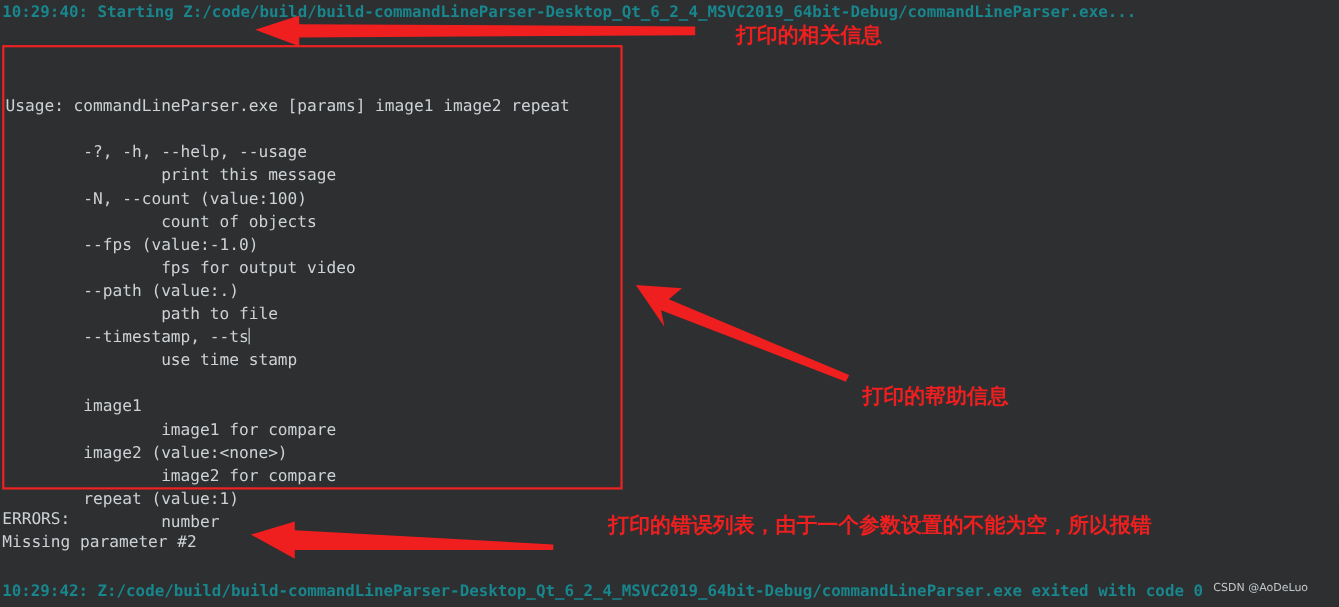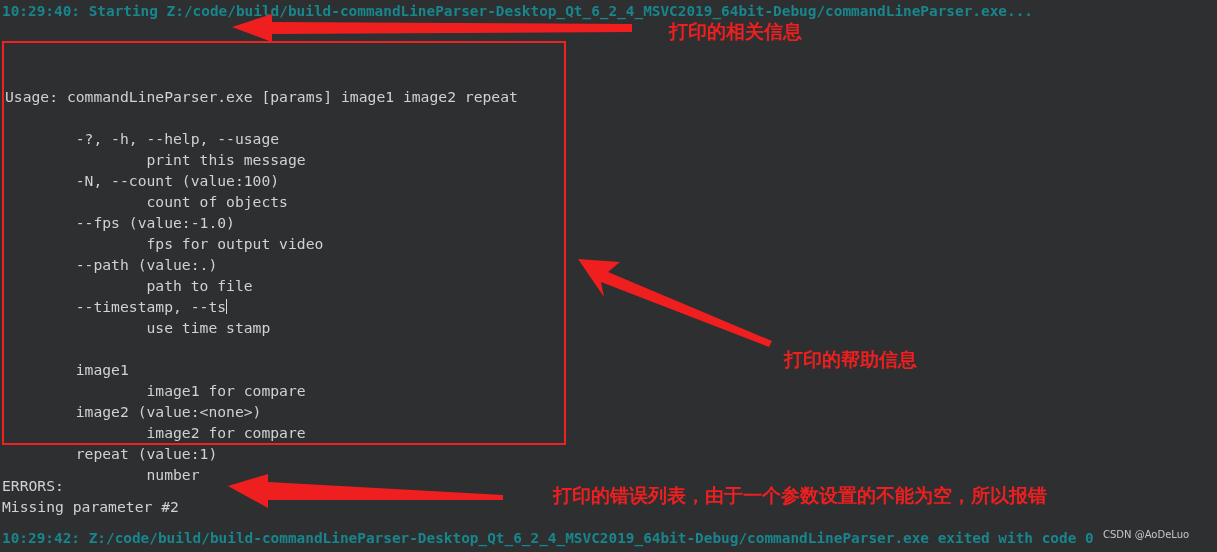--- a/index.html
+++ b/index.html
@@ -30,21 +30,21 @@
     font-size: 14.4px;
   }
   .out-line {
     color: #cfd2d4;
     font-weight: normal;
   }
 
   #start-line  { left: 2px;  top: 1px; }
   #app-name    { left: 2px;  top: 22px; }
   #help-block  { left: 5px;  top: 42px; margin-top: 44px; }
-  #errors-block{ left: 2px;  top: 475px; }
+  #errors-block{ left: 2px;  top: 461px; }
   #exit-line   { left: 2px;  top: 528px; text-align: right; }
 
   #help-block .hl, #errors-block .hl {
     display: block;
     white-space: pre;
     height: 21px;
   }
 
   
   .caret {
@@ -71,21 +71,21 @@
   
   .annot-label {
     position: absolute;
     color: #ef1f1f;
     font-family: "DejaVu Sans", "Liberation Sans", sans-serif;
     font-weight: bold;
     white-space: pre;
   }
   #annot-info  { left: 669px; top: 19px;  font-size: 19px; }
   #annot-help  { left: 784px; top: 347px; font-size: 19px; }
-  #annot-error { left: 553px; top: 483px; font-size: 19px; }
+  #annot-error { left: 553px; top: 465px; font-size: 19px; }
 
   
   #arrows {
     position: absolute;
     left: 0; top: 0;
     width: 1217px;
     height: 552px;
     pointer-events: none;
   }
 

